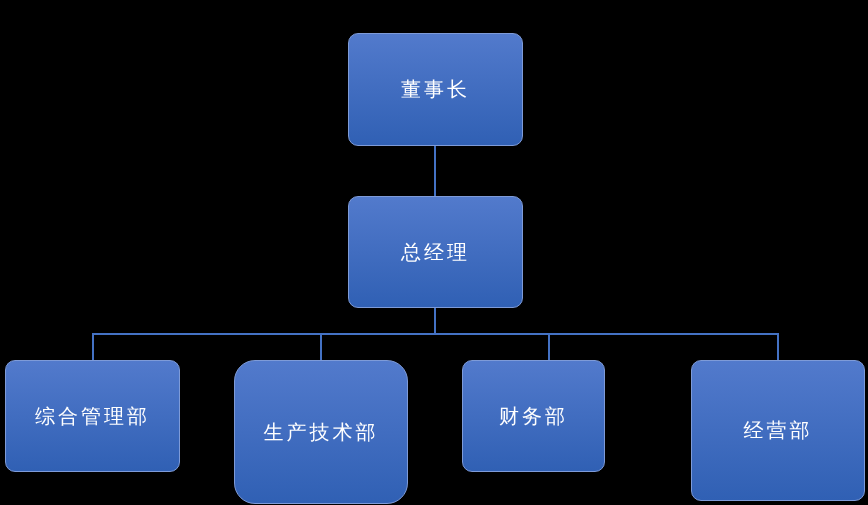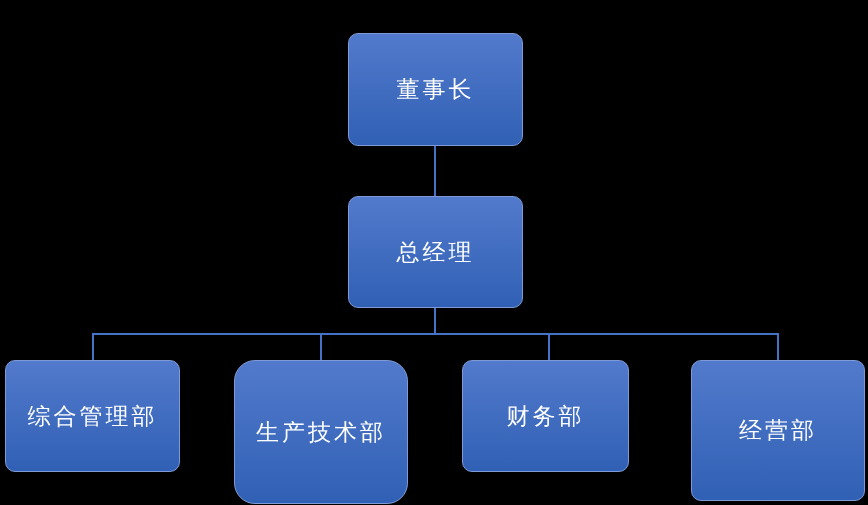--- a/index.html
+++ b/index.html
@@ -20,37 +20,37 @@
   }
   .node{
     position:absolute;
     box-sizing:border-box;
     border-radius:10px;
     background:linear-gradient(180deg,var(--node-fill-top) 0%,var(--node-fill-bottom) 100%);
     border:1px solid var(--node-border);
     color:var(--text);
     display:flex;align-items:center;justify-content:center;
     text-align:center;
-    font-size:23px;
+    font-size:20px;
     letter-spacing:3px;
     line-height:1.42;
     padding:8px 10px;
     cursor:default;
   }
   .node-label{display:block;}
   .line{position:absolute;background:var(--connector);}
 
   
   .pos-root{left:348px;top:33px;width:175px;height:113px;}
   
   .pos-gm{left:348px;top:196px;width:175px;height:112px;}
   
   .pos-d1{left:5px;  top:360px;width:175px;height:112px;}
   .pos-d2{left:234px;top:360px;width:174px;height:144px;border-radius:21px;}
-  .pos-d3{left:462px;top:360px;width:167px;height:112px;}
+  .pos-d3{left:462px;top:360px;width:143px;height:112px;}
   .pos-d4{left:691px;top:360px;width:174px;height:141px;}
 
   
   .conn-v1  {left:434px;top:146px;width:2px;height:50px;}
   .conn-v2  {left:434px;top:308px;width:2px;height:27px;}
   .conn-bus {left:92px; top:333px;width:687px;height:2px;}
   .conn-dr1 {left:92px; top:333px;width:2px;height:27px;}
   .conn-dr2 {left:320px;top:333px;width:2px;height:27px;}
   .conn-dr3 {left:548px;top:333px;width:2px;height:27px;}
   .conn-dr4 {left:777px;top:333px;width:2px;height:27px;}

